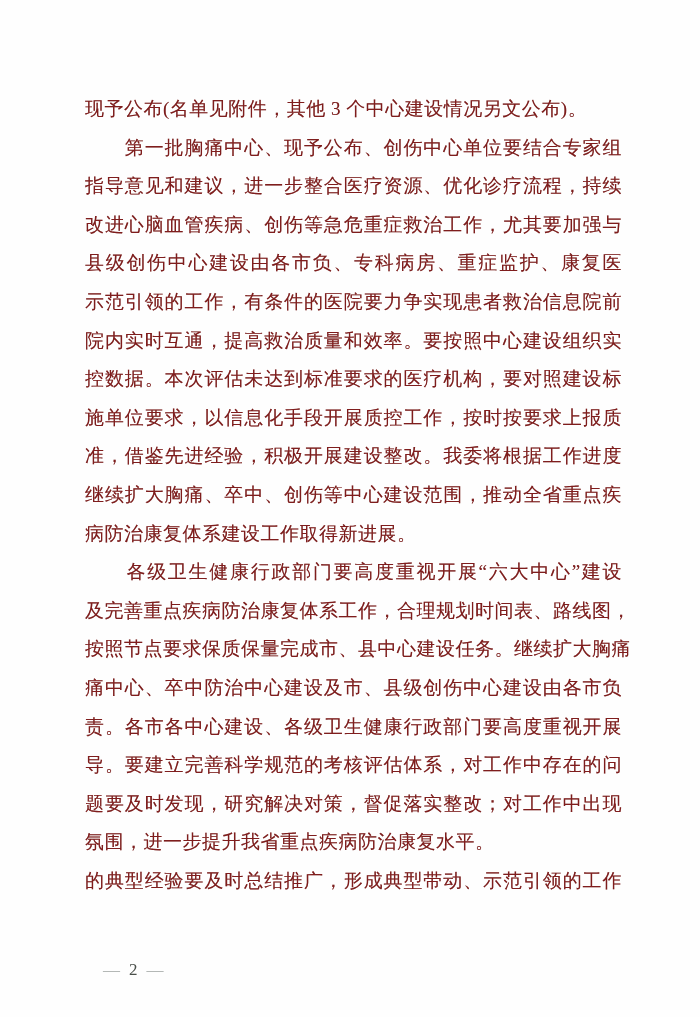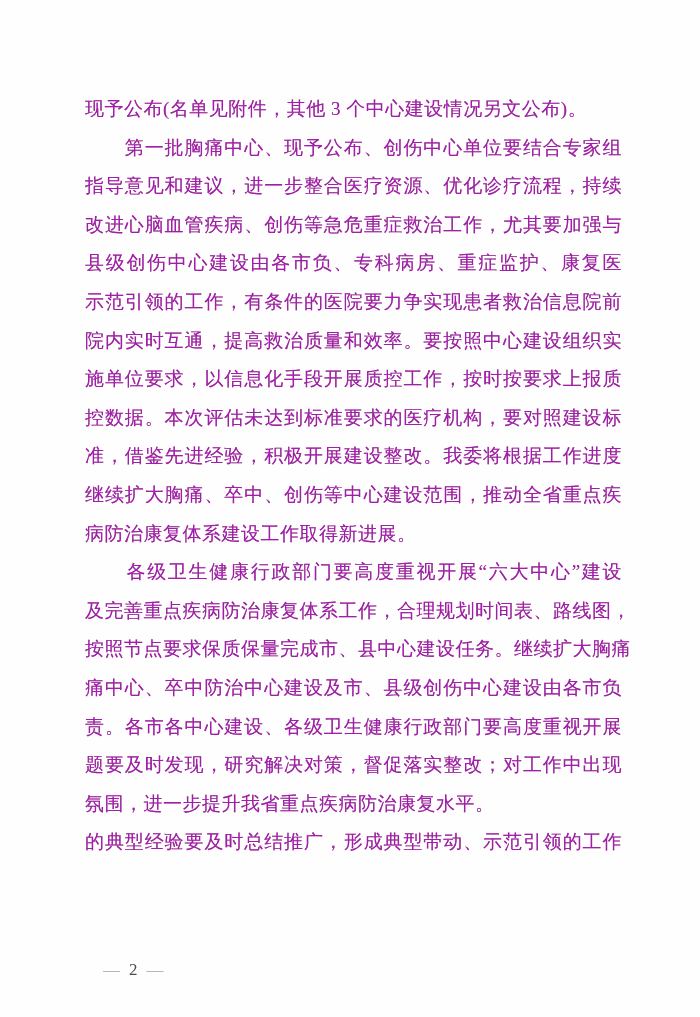--- a/index.html
+++ b/index.html
@@ -22,21 +22,21 @@
   .text-block {
     position: absolute;
     left: 85px;
     top: 90px;
     width: 537px;
   }
   .line {
     font-size: 19px;
     line-height: 38.6px;
     height: 38.6px;
-    color: #a21caf;
+    color: #7f1d1d;
     text-align: justify;
     text-align-last: justify;
     text-justify: inter-character;
     white-space: pre;
     letter-spacing: 0.5px;
     text-shadow: 0 0 0.6px rgba(122, 67, 59, 0.55);
   }
   .line.para-end {
     text-align-last: left;
   }
@@ -63,30 +63,31 @@
 <div class="page">
 
   <div class="text-block">
     <div class="line para-end">现予公布(名单见附件，其他 3 个中心建设情况另文公布)。</div>
     <div class="line">　　第一批胸痛中心、现予公布、创伤中心单位要结合专家组</div>
     <div class="line">指导意见和建议，进一步整合医疗资源、优化诊疗流程，持续</div>
     <div class="line">改进心脑血管疾病、创伤等急危重症救治工作，尤其要加强与</div>
     <div class="line">县级创伤中心建设由各市负、专科病房、重症监护、康复医</div>
     <div class="line">示范引领的工作，有条件的医院要力争实现患者救治信息院前</div>
     <div class="line">院内实时互通，提高救治质量和效率。要按照中心建设组织实</div>
+    <div class="line">控数据。本次评估未达到标准要求的医疗机构，要对照建设标</div>
     <div class="line">施单位要求，以信息化手段开展质控工作，按时按要求上报质</div>
-    <div class="line">控数据。本次评估未达到标准要求的医疗机构，要对照建设标</div>
     <div class="line">准，借鉴先进经验，积极开展建设整改。我委将根据工作进度</div>
     <div class="line">继续扩大胸痛、卒中、创伤等中心建设范围，推动全省重点疾</div>
     <div class="line para-end">病防治康复体系建设工作取得新进展。</div>
     <div class="line">　　各级卫生健康行政部门要高度重视开展“六大中心”建设</div>
     <div class="line">及完善重点疾病防治康复体系工作，合理规划时间表、路线图，</div>
     <div class="line">按照节点要求保质保量完成市、县中心建设任务。继续扩大胸痛</div>
     <div class="line">痛中心、卒中防治中心建设及市、县级创伤中心建设由各市负</div>
     <div class="line">责。各市各中心建设、各级卫生健康行政部门要高度重视开展</div>
+    <div class="line">导。要建立完善科学规范的考核评估体系，对工作中存在的问</div>
     <div class="line">题要及时发现，研究解决对策，督促落实整改；对工作中出现</div>
     <div class="line para-end">氛围，进一步提升我省重点疾病防治康复水平。</div>
     <div class="line">的典型经验要及时总结推广，形成典型带动、示范引领的工作</div>
   </div>
 
   <div class="footer">
     <span class="dash">—</span>
     <span class="num">2</span>
     <span class="dash">—</span>
   </div>

